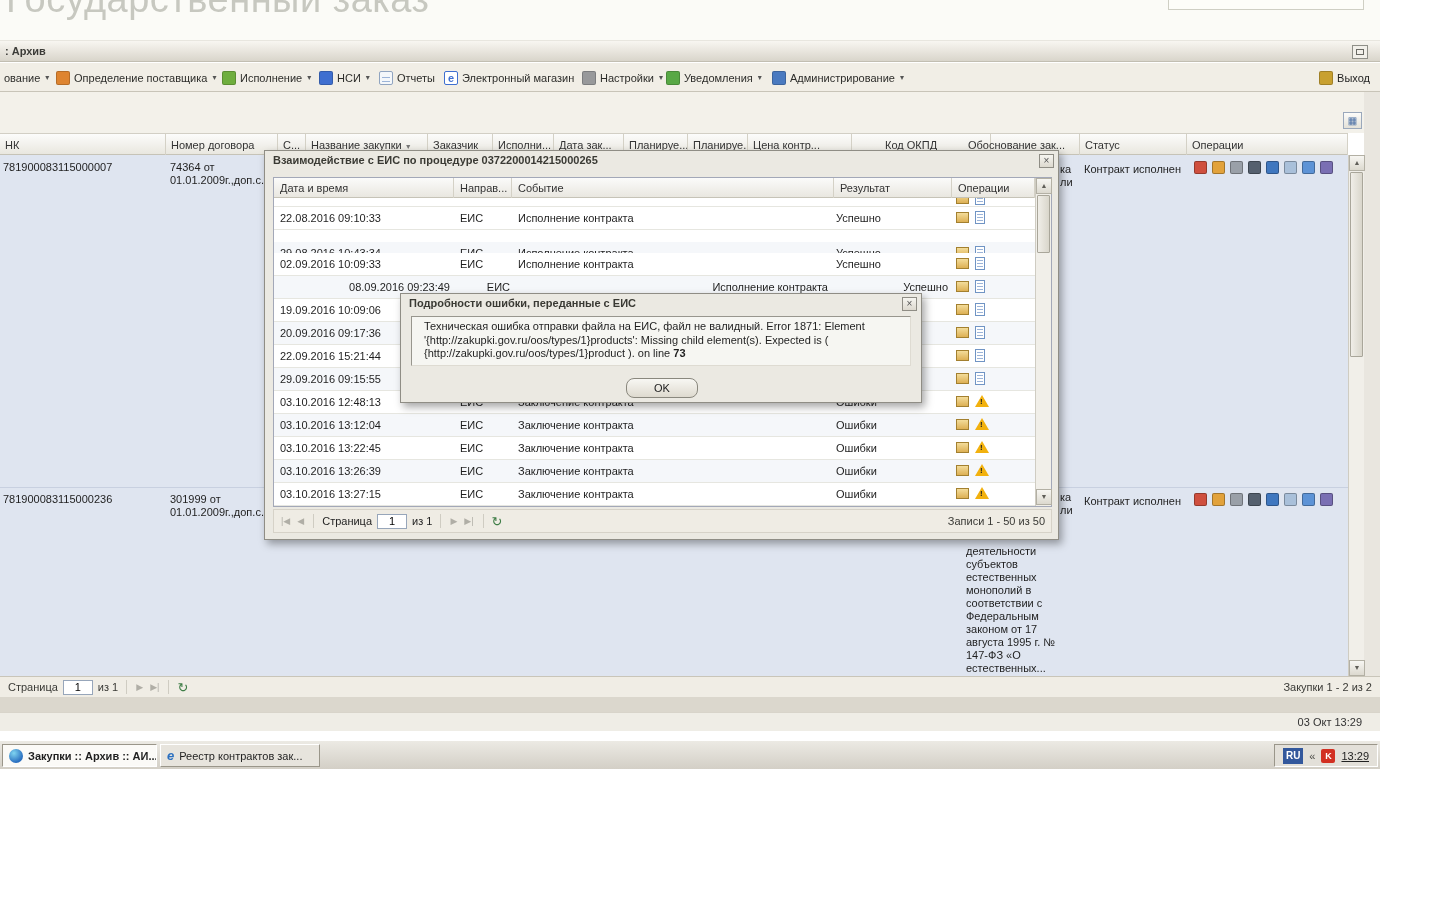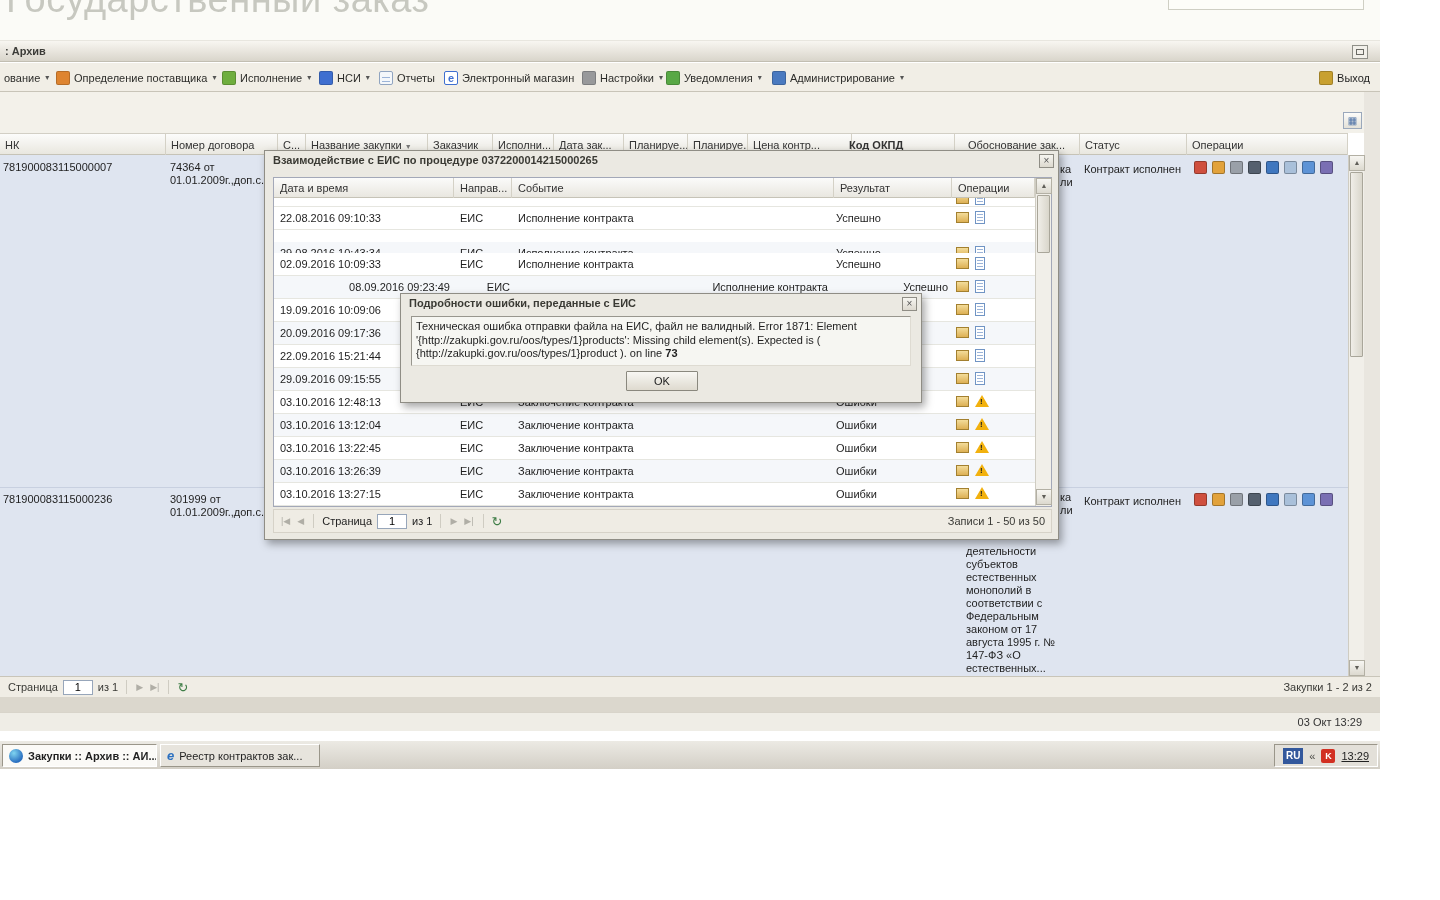--- a/index.html
+++ b/index.html
@@ -98,22 +98,22 @@
   .eis-pagebar { position:absolute; left:8px; bottom:6px; width:779px; height:24px; background:#efece4; border:1px solid #d6d2c8; display:flex; align-items:center; gap:5px; padding:0 6px; }
 
   .icon-box { display:inline-block; width:13px; height:11px; background:linear-gradient(#f3dc9a,#ddb054); border:1px solid #a3802f; margin-top:1px; }
   .icon-docb { display:inline-block; width:10px; height:13px; background:#fff; border:1px solid #7094c4; position:relative; }
   .icon-docb::after { content:""; position:absolute; left:1px; right:1px; top:2px; height:8px; background:repeating-linear-gradient(to bottom, #9cb4d8 0 1px, transparent 1px 3px); }
   .icon-warn { display:inline-block; position:relative; width:14px; height:13px; }
   .icon-warn::before { content:""; position:absolute; left:0; top:0; border-left:7px solid transparent; border-right:7px solid transparent; border-bottom:12px solid #f2b10e; }
   .icon-warn::after { content:"!"; position:absolute; left:5px; top:2px; font-size:8px; font-weight:bold; color:#222; }
 
   .error-dialog { left:400px; top:293px; width:522px; height:110px; z-index:10; }
-  .err-box { position:absolute; left:10px; top:22px; width:500px; height:50px; background:#f6f6f2; border:1px solid; border-color:#98968e #dedbd2 #dedbd2 #98968e; padding:3px 4px; line-height:13.5px; color:#1e1e1e; overflow:hidden; }
-  .err-ok { position:absolute; left:225px; top:77px; width:72px; height:20px; background:linear-gradient(#f8f7f3,#dedacf); border:1px solid #8a887e; border-radius:1px; text-align:center; line-height:18px; color:#222; cursor:pointer; }
+  .err-box { position:absolute; left:10px; top:22px; width:500px; height:50px; background:#f6f6f2; border:1px solid; border-color:#98968e #dedbd2 #dedbd2 #98968e; padding:3px 12px; line-height:13.5px; color:#1e1e1e; overflow:hidden; }
+  .err-ok { position:absolute; left:225px; top:84px; width:72px; height:20px; background:linear-gradient(#f8f7f3,#dedacf); border:1px solid #8a887e; border-radius:8px; text-align:center; line-height:18px; color:#222; cursor:pointer; }
 </style>
 </head>
 <body>
 
 <div class="screen">
 
   <div class="banner">
     <div class="big-title">Государственный заказ</div>
     <div class="banner-box"></div>
   </div>
@@ -183,21 +183,21 @@
       <div class="gh-cell" style="left: 0px; width: 166px;"><span>НК</span></div>
       <div class="gh-cell" style="left: 166px; width: 112px;"><span>Номер договора</span></div>
       <div class="gh-cell" style="left: 278px; width: 28px;"><span>С...</span></div>
       <div class="gh-cell" style="left: 306px; width: 122px;"><span>Название закупки</span><span class="gh-filter">▼</span></div>
       <div class="gh-cell" style="left: 428px; width: 65px;"><span>Заказчик</span></div>
       <div class="gh-cell" style="left: 493px; width: 61px;"><span>Исполни...</span></div>
       <div class="gh-cell" style="left: 554px; width: 70px;"><span>Дата зак...</span></div>
       <div class="gh-cell" style="left: 624px; width: 64px;"><span>Планируе...</span></div>
       <div class="gh-cell" style="left: 688px; width: 60px;"><span>Планируе...</span></div>
       <div class="gh-cell" style="left: 748px; width: 104px;"><span>Цена контр...</span></div>
-      <div class="gh-cell" style="left: 844px; width: 111px; font-weight: bold;"><span>Код ОКПД</span></div>
+      <div class="gh-cell" style="left: 880px; width: 111px;"><span>Код ОКПД</span></div>
       <div class="gh-cell" style="left: 963px; width: 117px;"><span>Обоснование зак...</span></div>
       <div class="gh-cell" style="left: 1080px; width: 107px;"><span>Статус</span></div>
       <div class="gh-cell" style="left: 1187px; width: 161px;"><span>Операции</span></div>
     </div>
 
   <div class="grid-body">
 
     <span class="cell-text" style="left:3px; top:6px;">781900083115000007</span>
     <span class="cell-text" style="left:170px; top:6px;">74364 от</span>
     <span class="cell-text" style="left:170px; top:19px;">01.01.2009г.,доп.с...</span>

